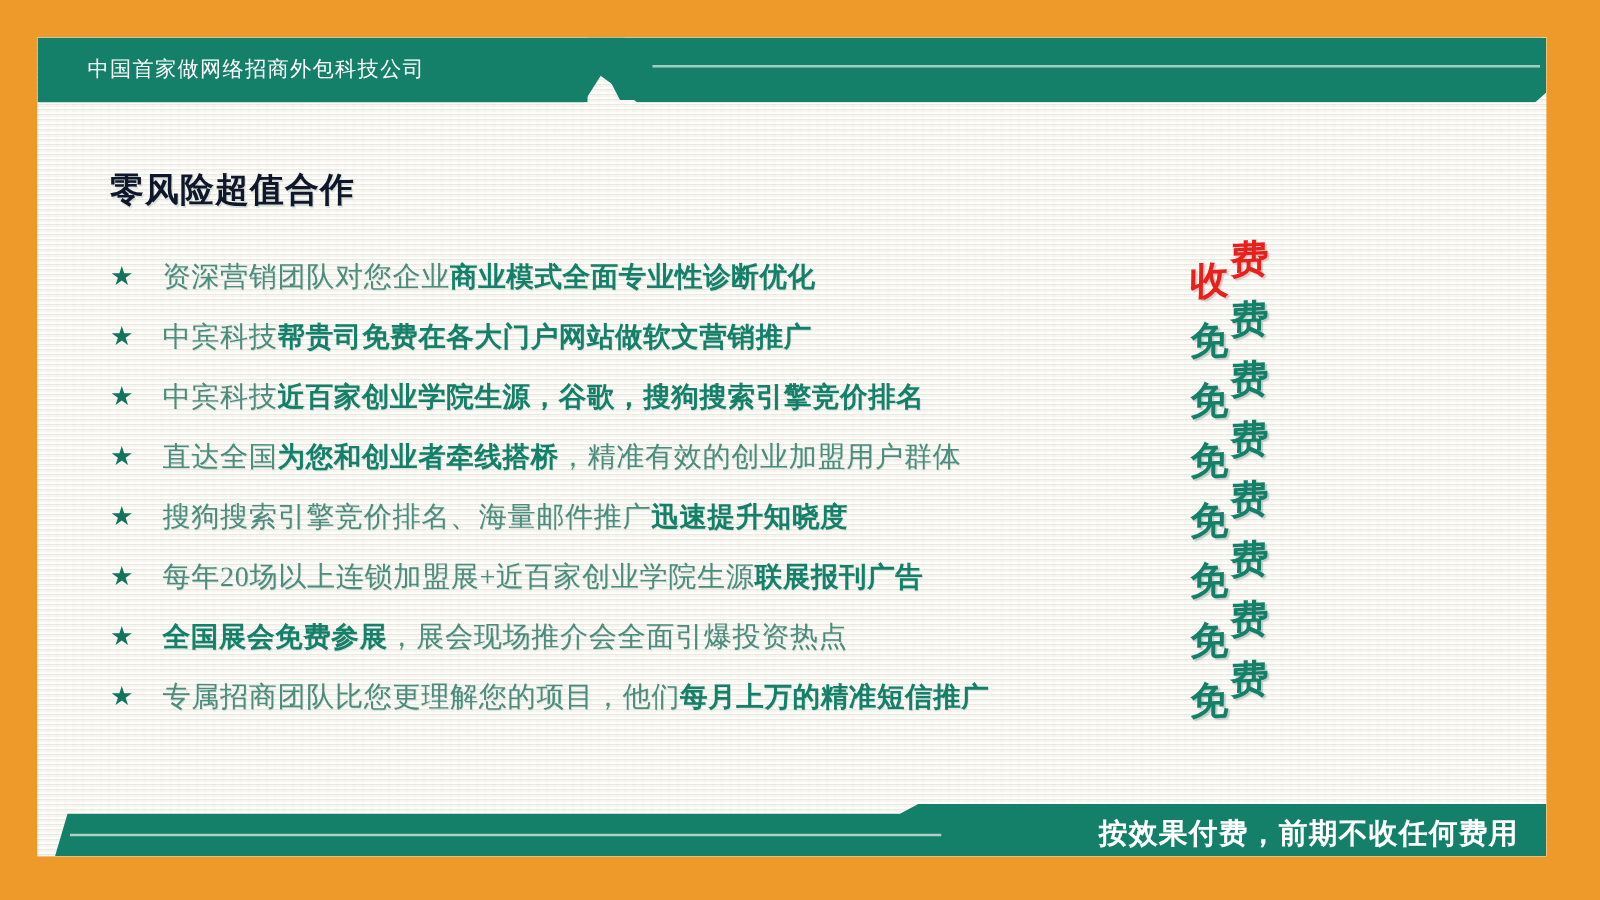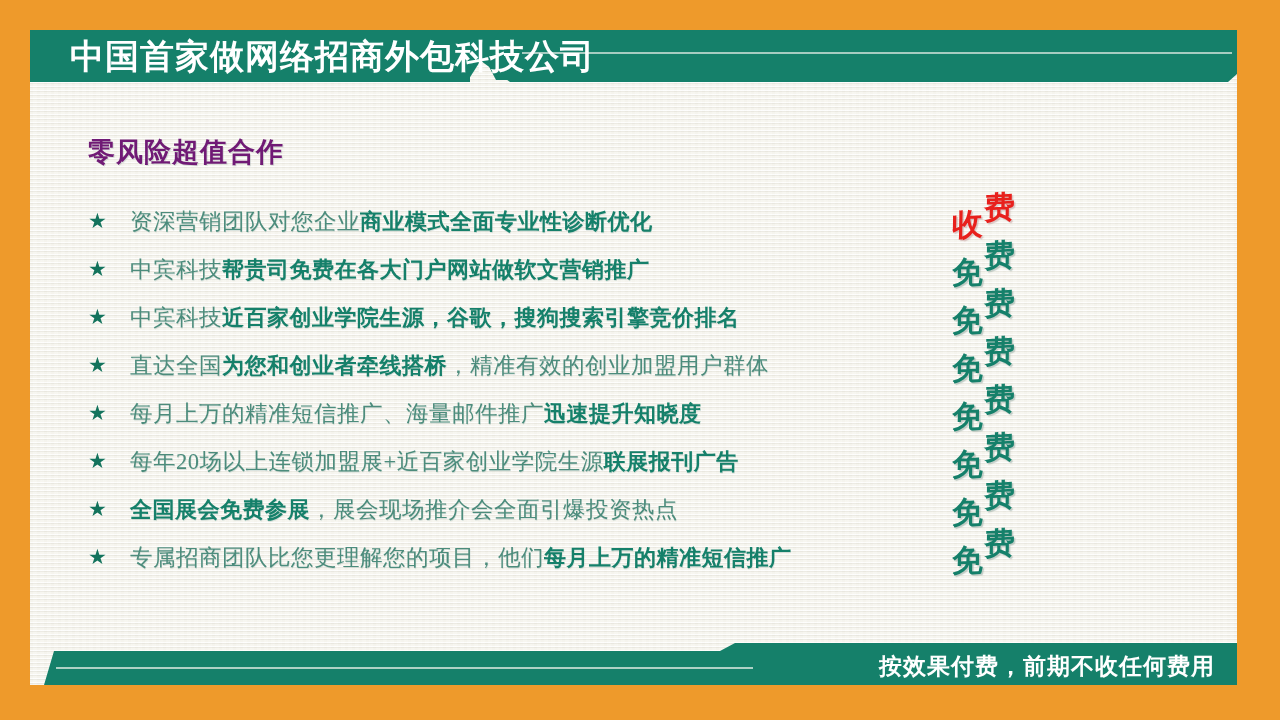--- a/index.html
+++ b/index.html
@@ -109,35 +109,35 @@
     background: #BFD9D0;
     opacity: 0.85;
   }
   .header-title {
     position: absolute;
     left: 40px;
     top: 0;
     height: 52px;
     line-height: 52px;
     color: #FFFFFF;
-    font-size: 34px;
-    font-weight: bold;
+    font-size: 17px;
+    font-weight: normal;
     letter-spacing: 1px;
     white-space: nowrap;
     font-family: "Liberation Sans", "DejaVu Sans", sans-serif;
   }
 
   
   .section-title {
     position: absolute;
     left: 88px;
     top: 134px;
     font-size: 27px;
     font-weight: bold;
-    color: #701a75;
+    color: #0f172a;
     letter-spacing: 1px;
     white-space: nowrap;
     font-family: "Liberation Sans", "DejaVu Sans", sans-serif;
     text-shadow: 1px 1px 0 rgba(160,180,172,0.35);
   }
 
   
   .rows {
     position: absolute;
     left: 88px;
@@ -290,21 +290,21 @@
       <div class="row">
         <span class="bullet">★</span>
         <span class="row-text"><span>中宾科技</span><b>近百家创业学院生源，谷歌，搜狗搜索引擎竞价排名</b><span></span></span>
       </div>
       <div class="row">
         <span class="bullet">★</span>
         <span class="row-text"><span>直达全国</span><b>为您和创业者牵线搭桥</b><span>，精准有效的创业加盟用户群体</span></span>
       </div>
       <div class="row">
         <span class="bullet">★</span>
-        <span class="row-text"><span>每月上万的精准短信推广、海量邮件推广</span><b>迅速提升知晓度</b><span></span></span>
+        <span class="row-text"><span>搜狗搜索引擎竞价排名、海量邮件推广</span><b>迅速提升知晓度</b><span></span></span>
       </div>
       <div class="row">
         <span class="bullet">★</span>
         <span class="row-text"><span>每年20场以上连锁加盟展+近百家创业学院生源</span><b>联展报刊广告</b><span></span></span>
       </div>
       <div class="row">
         <span class="bullet">★</span>
         <span class="row-text"><span></span><b>全国展会免费参展</b><span>，展会现场推介会全面引爆投资热点</span></span>
       </div>
       <div class="row">

